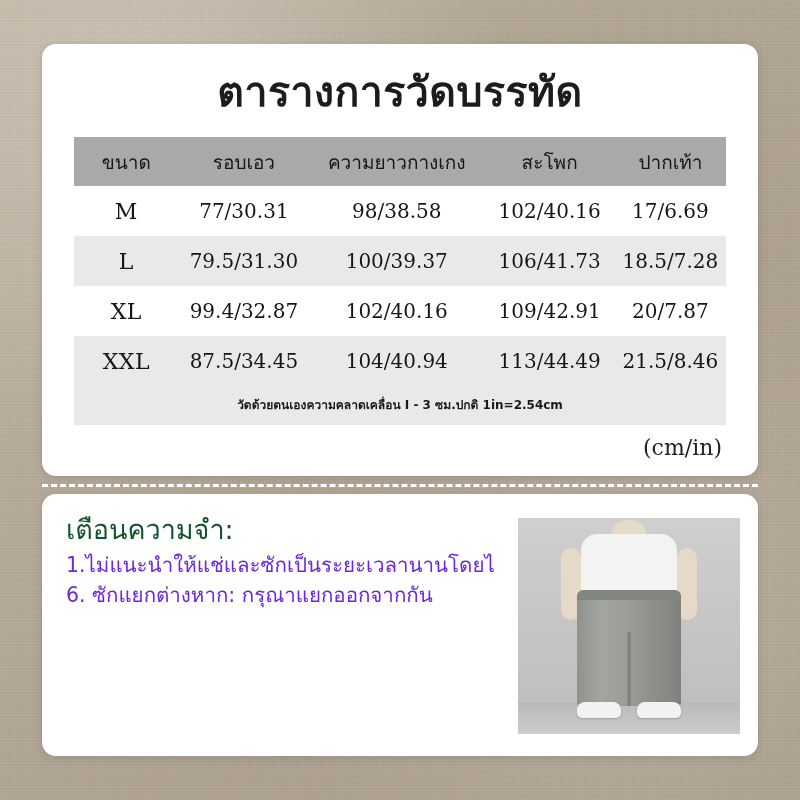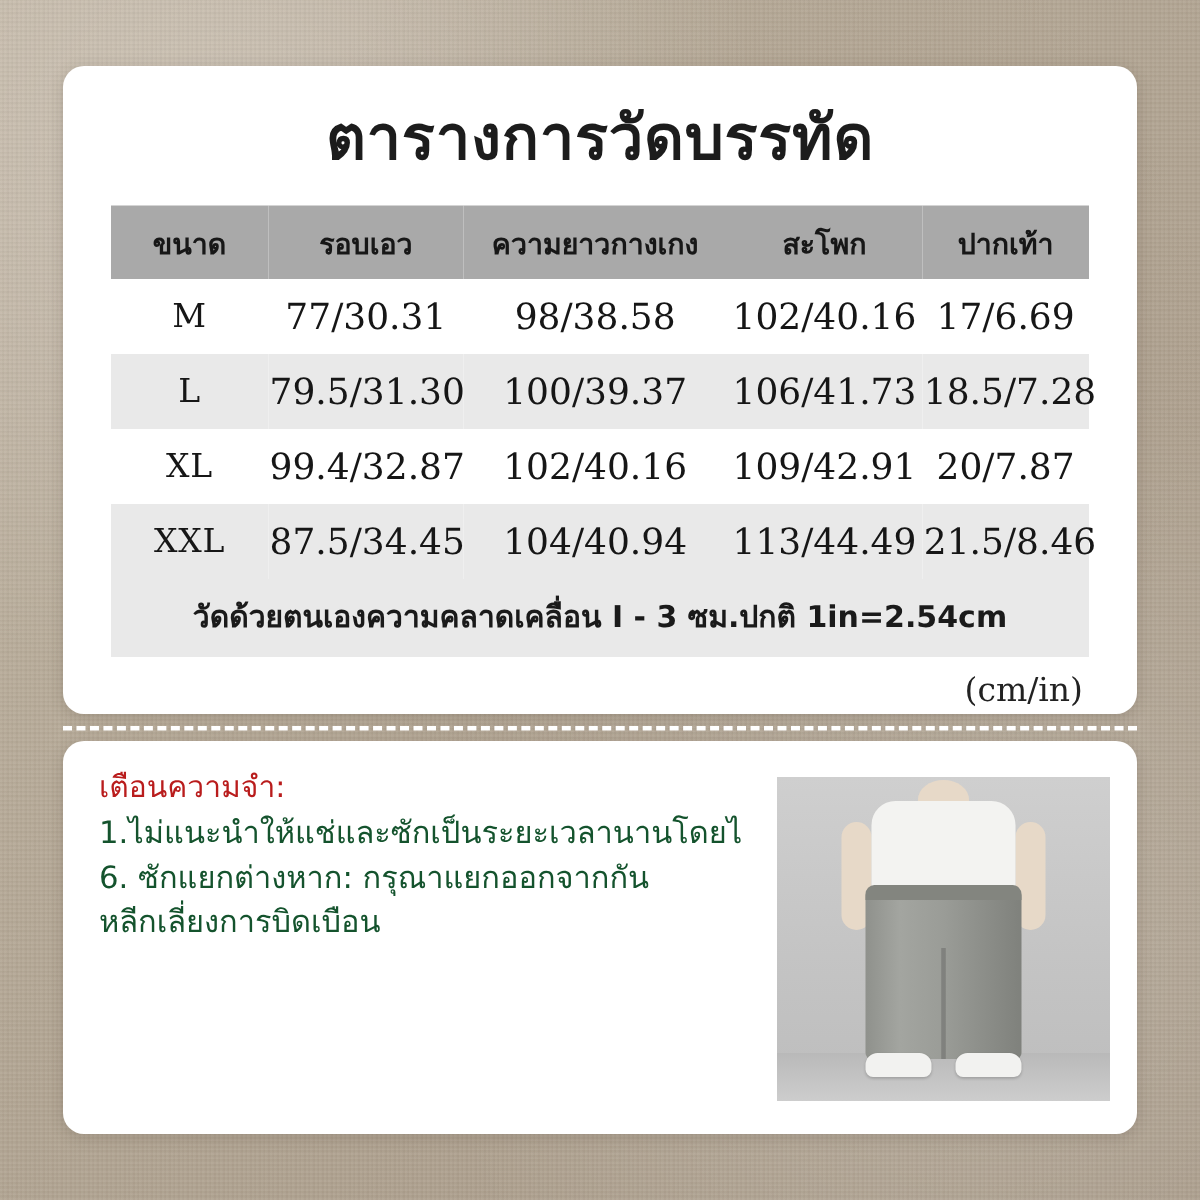--- a/index.html
+++ b/index.html
@@ -62,47 +62,47 @@
 
   .tbl {
     margin: 22px 32px 0 32px;
     border-collapse: collapse;
     width: calc(100% - 64px);
     table-layout: fixed;
   }
   .tbl th {
     background: #a9a9a9;
     color: #171717;
-    font-weight: 700;
+    font-weight: 400;
     font-size: 19px;
     height: 47px;
     text-align: center;
     vertical-align: middle;
   }
   .tbl th:first-child { border-top-left-radius: 0; }
   .tbl td {
     height: 48px;
     text-align: center;
     vertical-align: middle;
-    font-size: 24px;
+    font-size: 20px;
     color: #161616;
     font-family: "DejaVu Serif", "Liberation Serif", serif;
   }
   .tbl td.sz {
     font-size: 22px;
     letter-spacing: 0.5px;
   }
   .tbl tr.odd td { background: #ffffff; }
   .tbl tr.even td { background: #e9e9e9; }
 
   .note-bar {
     margin: 0 32px;
     background: #e9e9e9;
     text-align: center;
-    font-size: 20px;
+    font-size: 12px;
     color: #1a1a1a;
     padding: 9px 0 11px 0;
     font-weight: 600;
   }
   .unit {
     text-align: right;
     padding: 10px 36px 0 0;
     font-size: 22px;
     color: #222;
     font-family: "DejaVu Serif", "Liberation Serif", serif;
@@ -129,28 +129,28 @@
     display: flex;
     height: 100%;
     box-sizing: border-box;
     padding: 16px 18px 14px 24px;
   }
   .care-text {
     flex: 1 1 auto;
     padding-right: 8px;
   }
   .care-head {
-    font-size: 20px;
-    color: #b91c1c;
+    font-size: 27px;
+    color: #14532d;
     margin-bottom: 2px;
     line-height: 1.45;
   }
   .care-line {
     font-size: 20.5px;
-    color: #14532d;
+    color: #6d28d9;
     line-height: 1.45;
   }
   .care-photo {
     flex: 0 0 222px;
     width: 222px;
     height: 216px;
     align-self: center;
     position: relative;
     overflow: hidden;
     background: linear-gradient(180deg, #cfcfcf 0%, #c4c4c4 55%, #bdbdbd 100%);
@@ -255,21 +255,20 @@
   </div>
 
   <div id="divider"></div>
 
   <div class="card" id="care-card">
     <div class="care-inner">
       <div class="care-text">
         <div class="care-head">เตือนความจำ:</div>
         <div class="care-line">1.ไม่แนะนำให้แช่และซักเป็นระยะเวลานานโดยไ</div>
         <div class="care-line">6. ซักแยกต่างหาก: กรุณาแยกออกจากกัน</div>
-        <div class="care-line">หลีกเลี่ยงการบิดเบือน</div>
       </div>
 
       <div class="care-photo">
         <div class="m-floor"></div>
         <div class="m-arm-l"></div>
         <div class="m-arm-r"></div>
         <div class="m-head"></div>
         <div class="m-shirt"></div>
         <div class="m-pants"></div>
         <div class="m-waist"></div>

